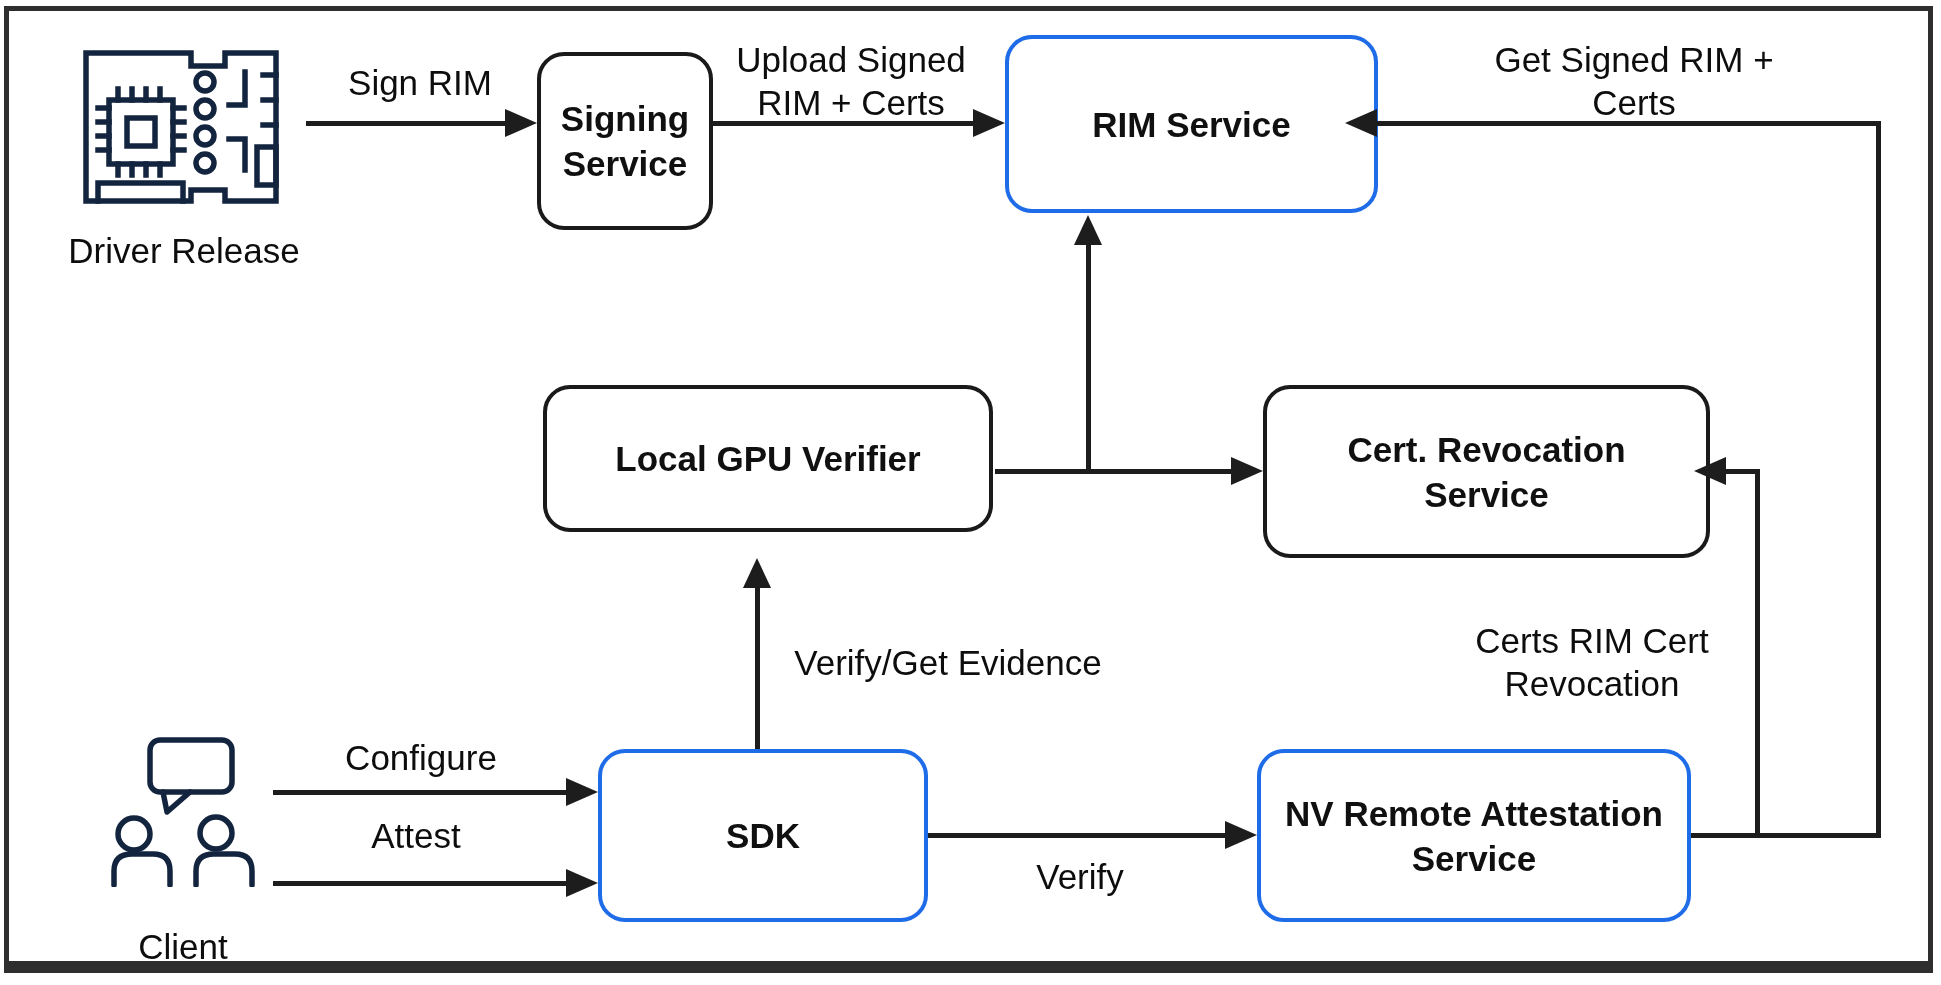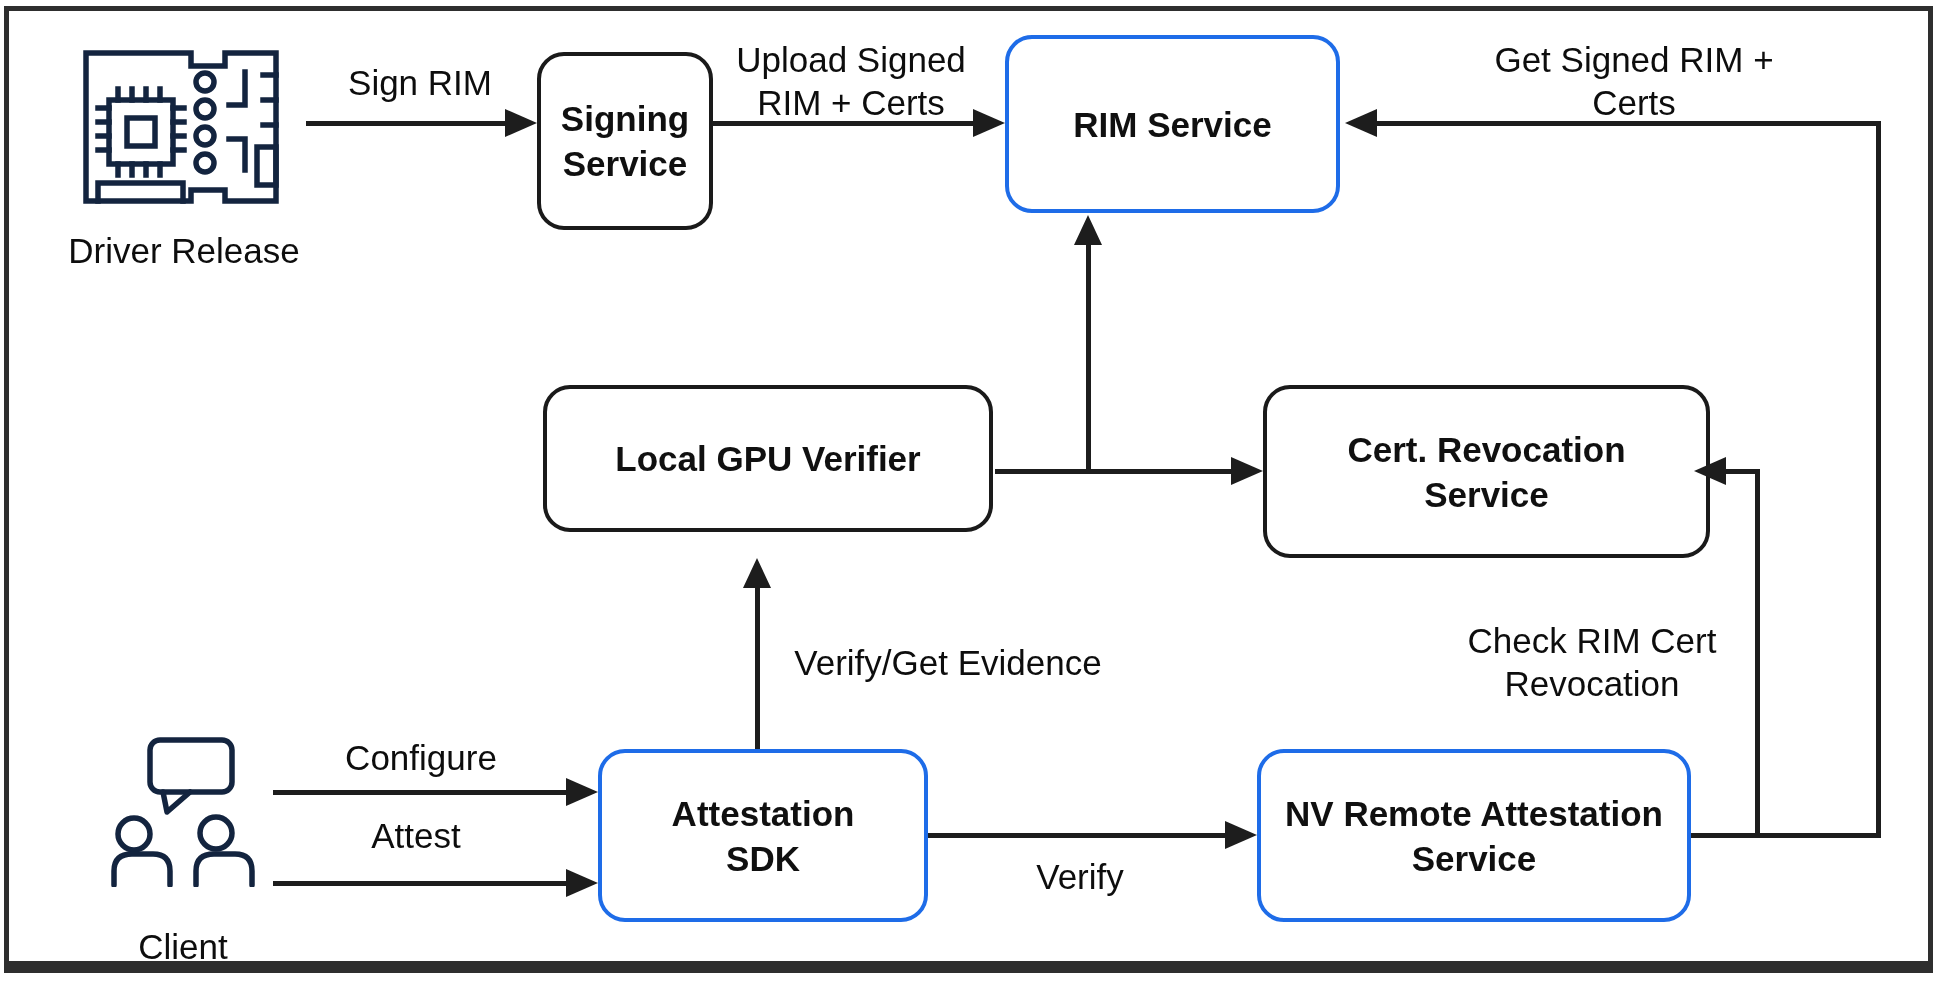--- a/index.html
+++ b/index.html
@@ -76,35 +76,34 @@
       <path d="M8,152 V138 Q8,121 26,121 H47 Q64,121 64,138 V152"></path>
       <path d="M90,152 V138 Q90,121 108,121 H129 Q146,121 146,138 V152"></path>
     </svg>
   </div>
 
   <div class="box black" style="left:537px;top:35px;width:176px;height:178px;margin-top:17px;">
     <span>Signing</span>
     <span>Service</span>
   </div>
 
-  <div class="box blue" style="left:1005px;top:35px;width:335px;height:178px;">
+  <div class="box blue" style="left:1005px;top:35px;width:373px;height:178px;">
     <span>RIM Service</span>
   </div>
 
   <div class="box black" style="left:543px;top:385px;width:450px;height:147px;">
     <span>Local GPU Verifier</span>
   </div>
 
   <div class="box black" style="left:1263px;top:385px;width:447px;height:173px;">
     <span>Cert. Revocation</span>
     <span>Service</span>
   </div>
 
   <div class="box blue" style="left:598px;top:749px;width:330px;height:173px;">
-    <span>Attestation</span>
     <span>SDK</span>
   </div>
 
   <div class="box blue" style="left:1257px;top:749px;width:434px;height:173px;">
     <span>NV Remote Attestation</span>
     <span>Service</span>
   </div>
 
   <div class="lbl" style="left:184px;top:250px;">Driver Release</div>
   <div class="lbl" style="left:183px;top:946px;">Client</div>
@@ -143,21 +142,21 @@
     <div class="vline" style="left:1086px;top:245px;height:229px;"></div>
     <div class="head up" style="left:1074px;top:215px;"></div>
   </div>
 
   <div>
     <div class="head left" style="left:1694px;top:457px;"></div>
     <div class="hline" style="left:1724px;top:469px;width:36px;"></div>
     <div class="vline" style="left:1755px;top:469px;height:368px;"></div>
   </div>
   <div class="lbl" style="left:1592px;top:662px;">
-    <span>Check RIM Cert</span><br>
+    <span>Certs RIM Cert</span><br>
     <span>Revocation</span>
   </div>
 
   <div>
     <div class="hline" style="left:1691px;top:833px;width:190px;"></div>
   </div>
 
   <div>
     <div class="vline" style="left:755px;top:588px;height:161px;"></div>
     <div class="head up" style="left:743px;top:558px;"></div>

